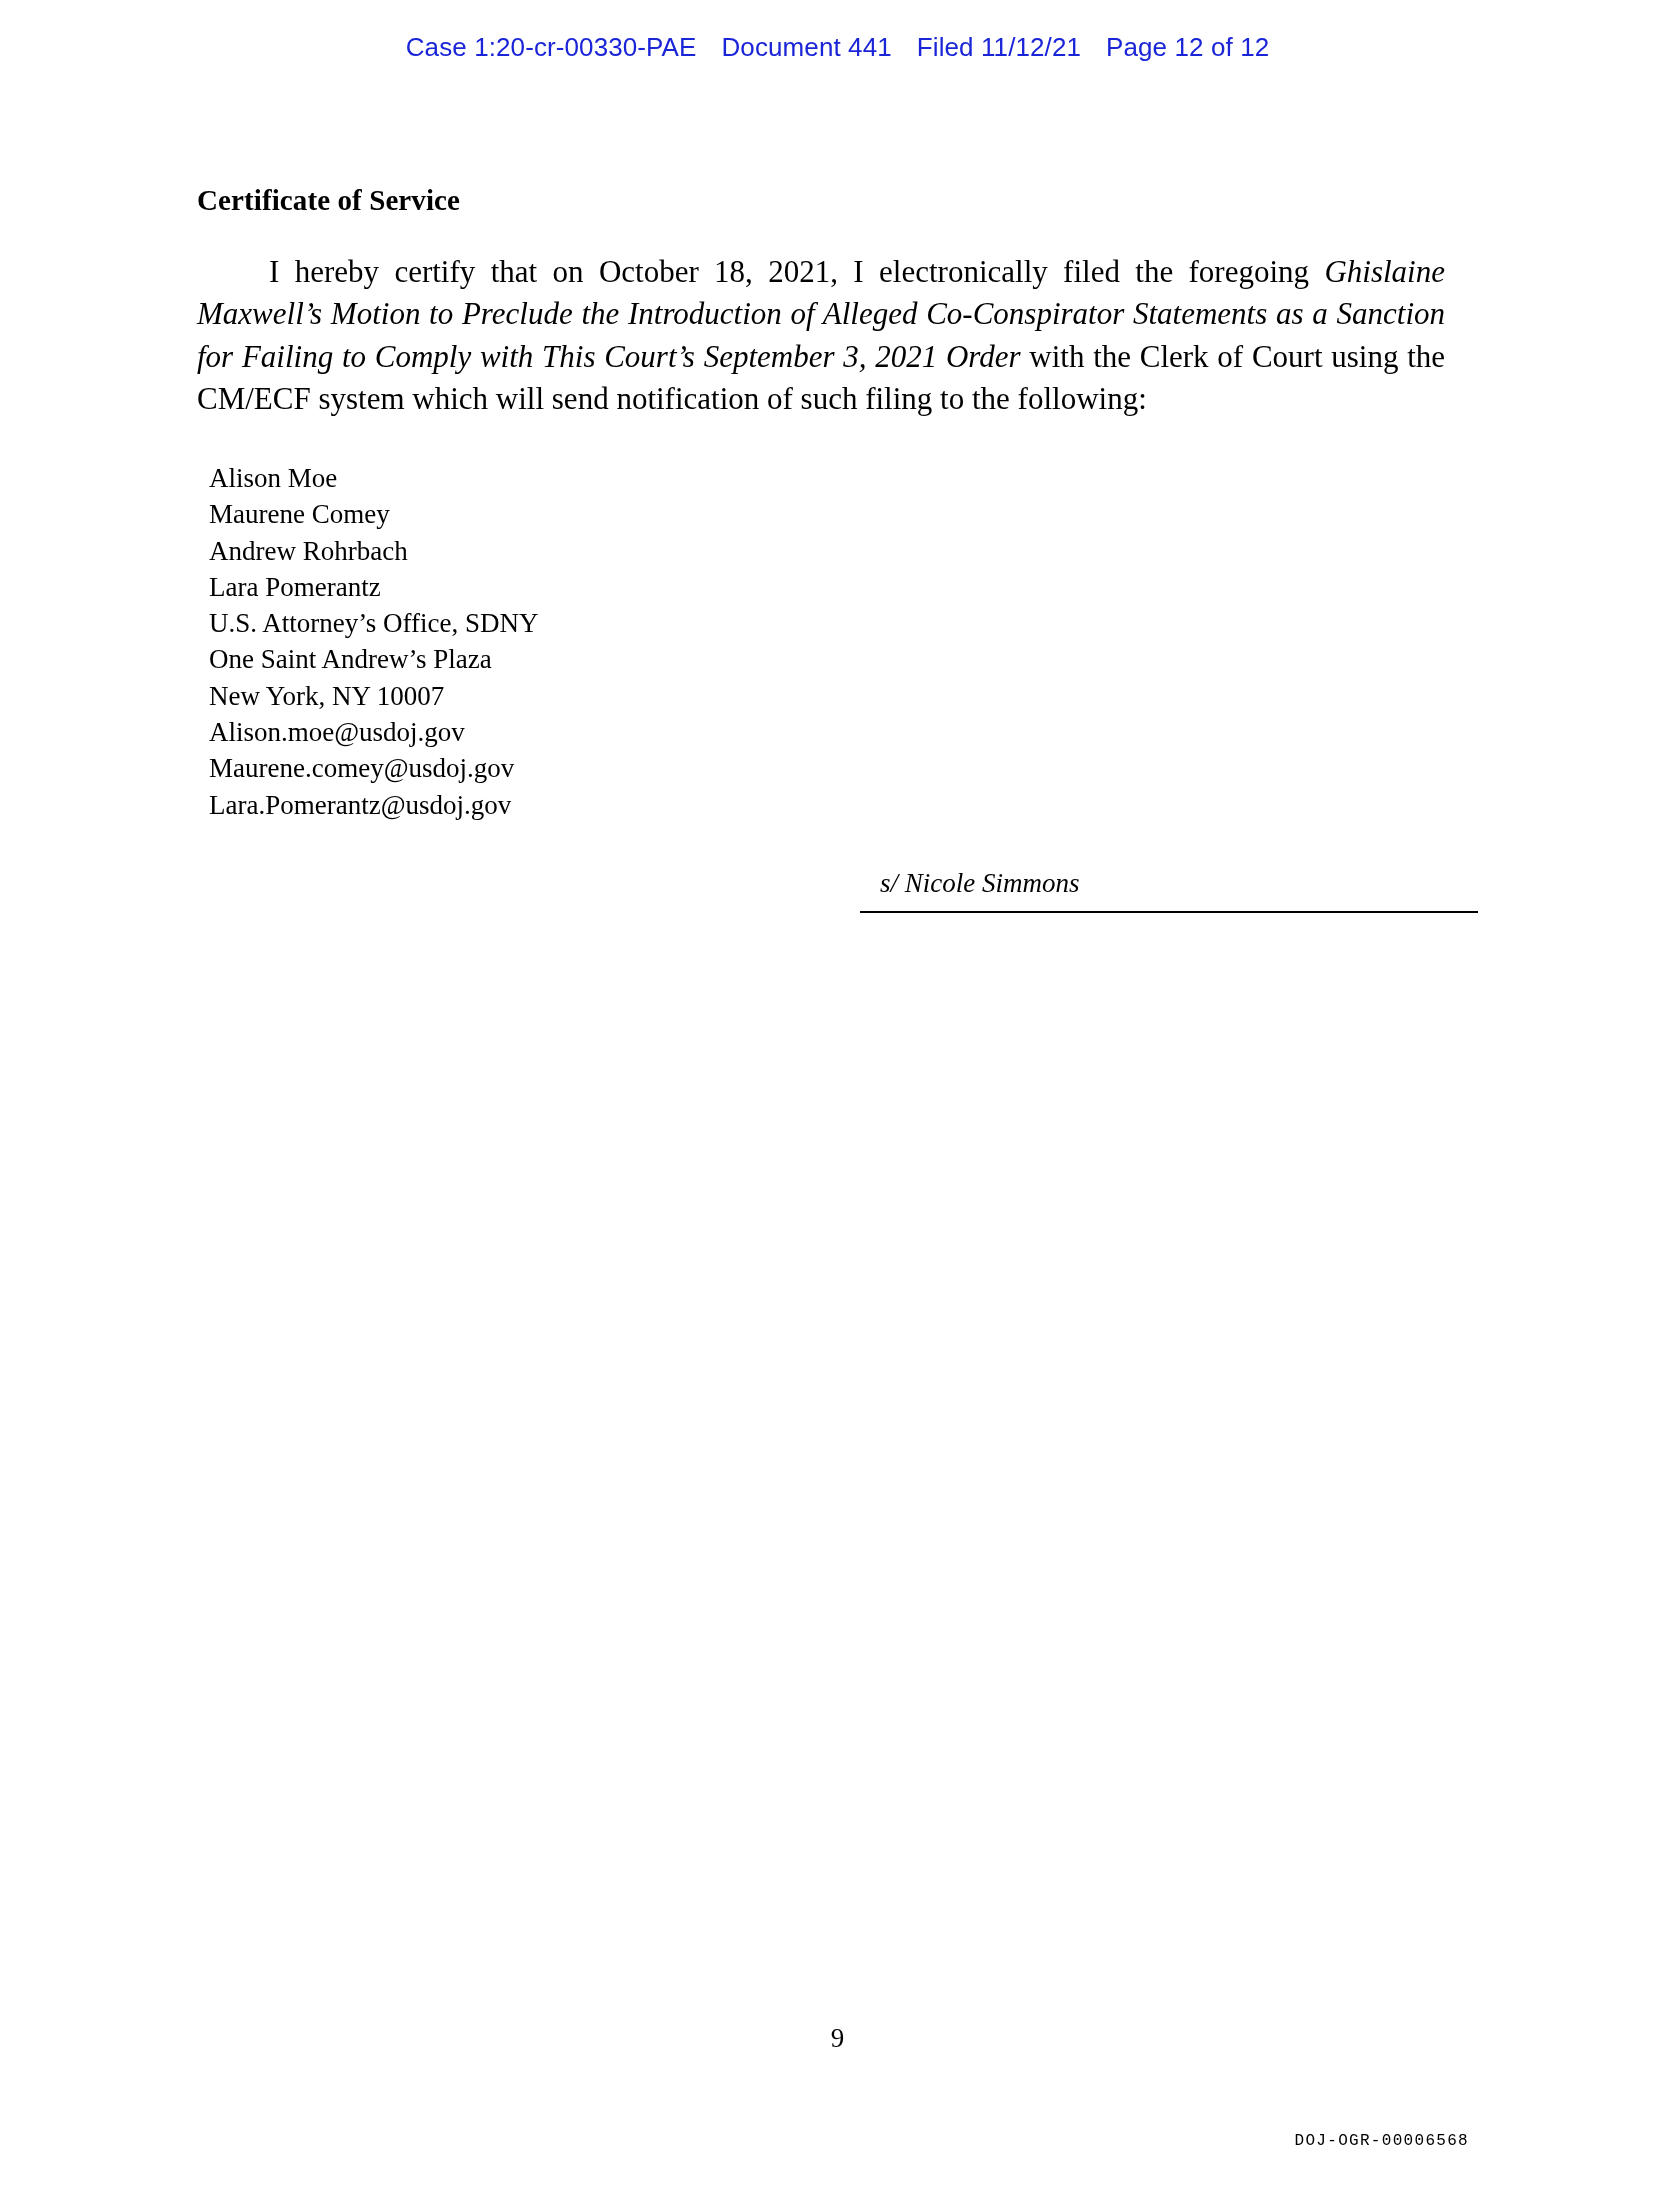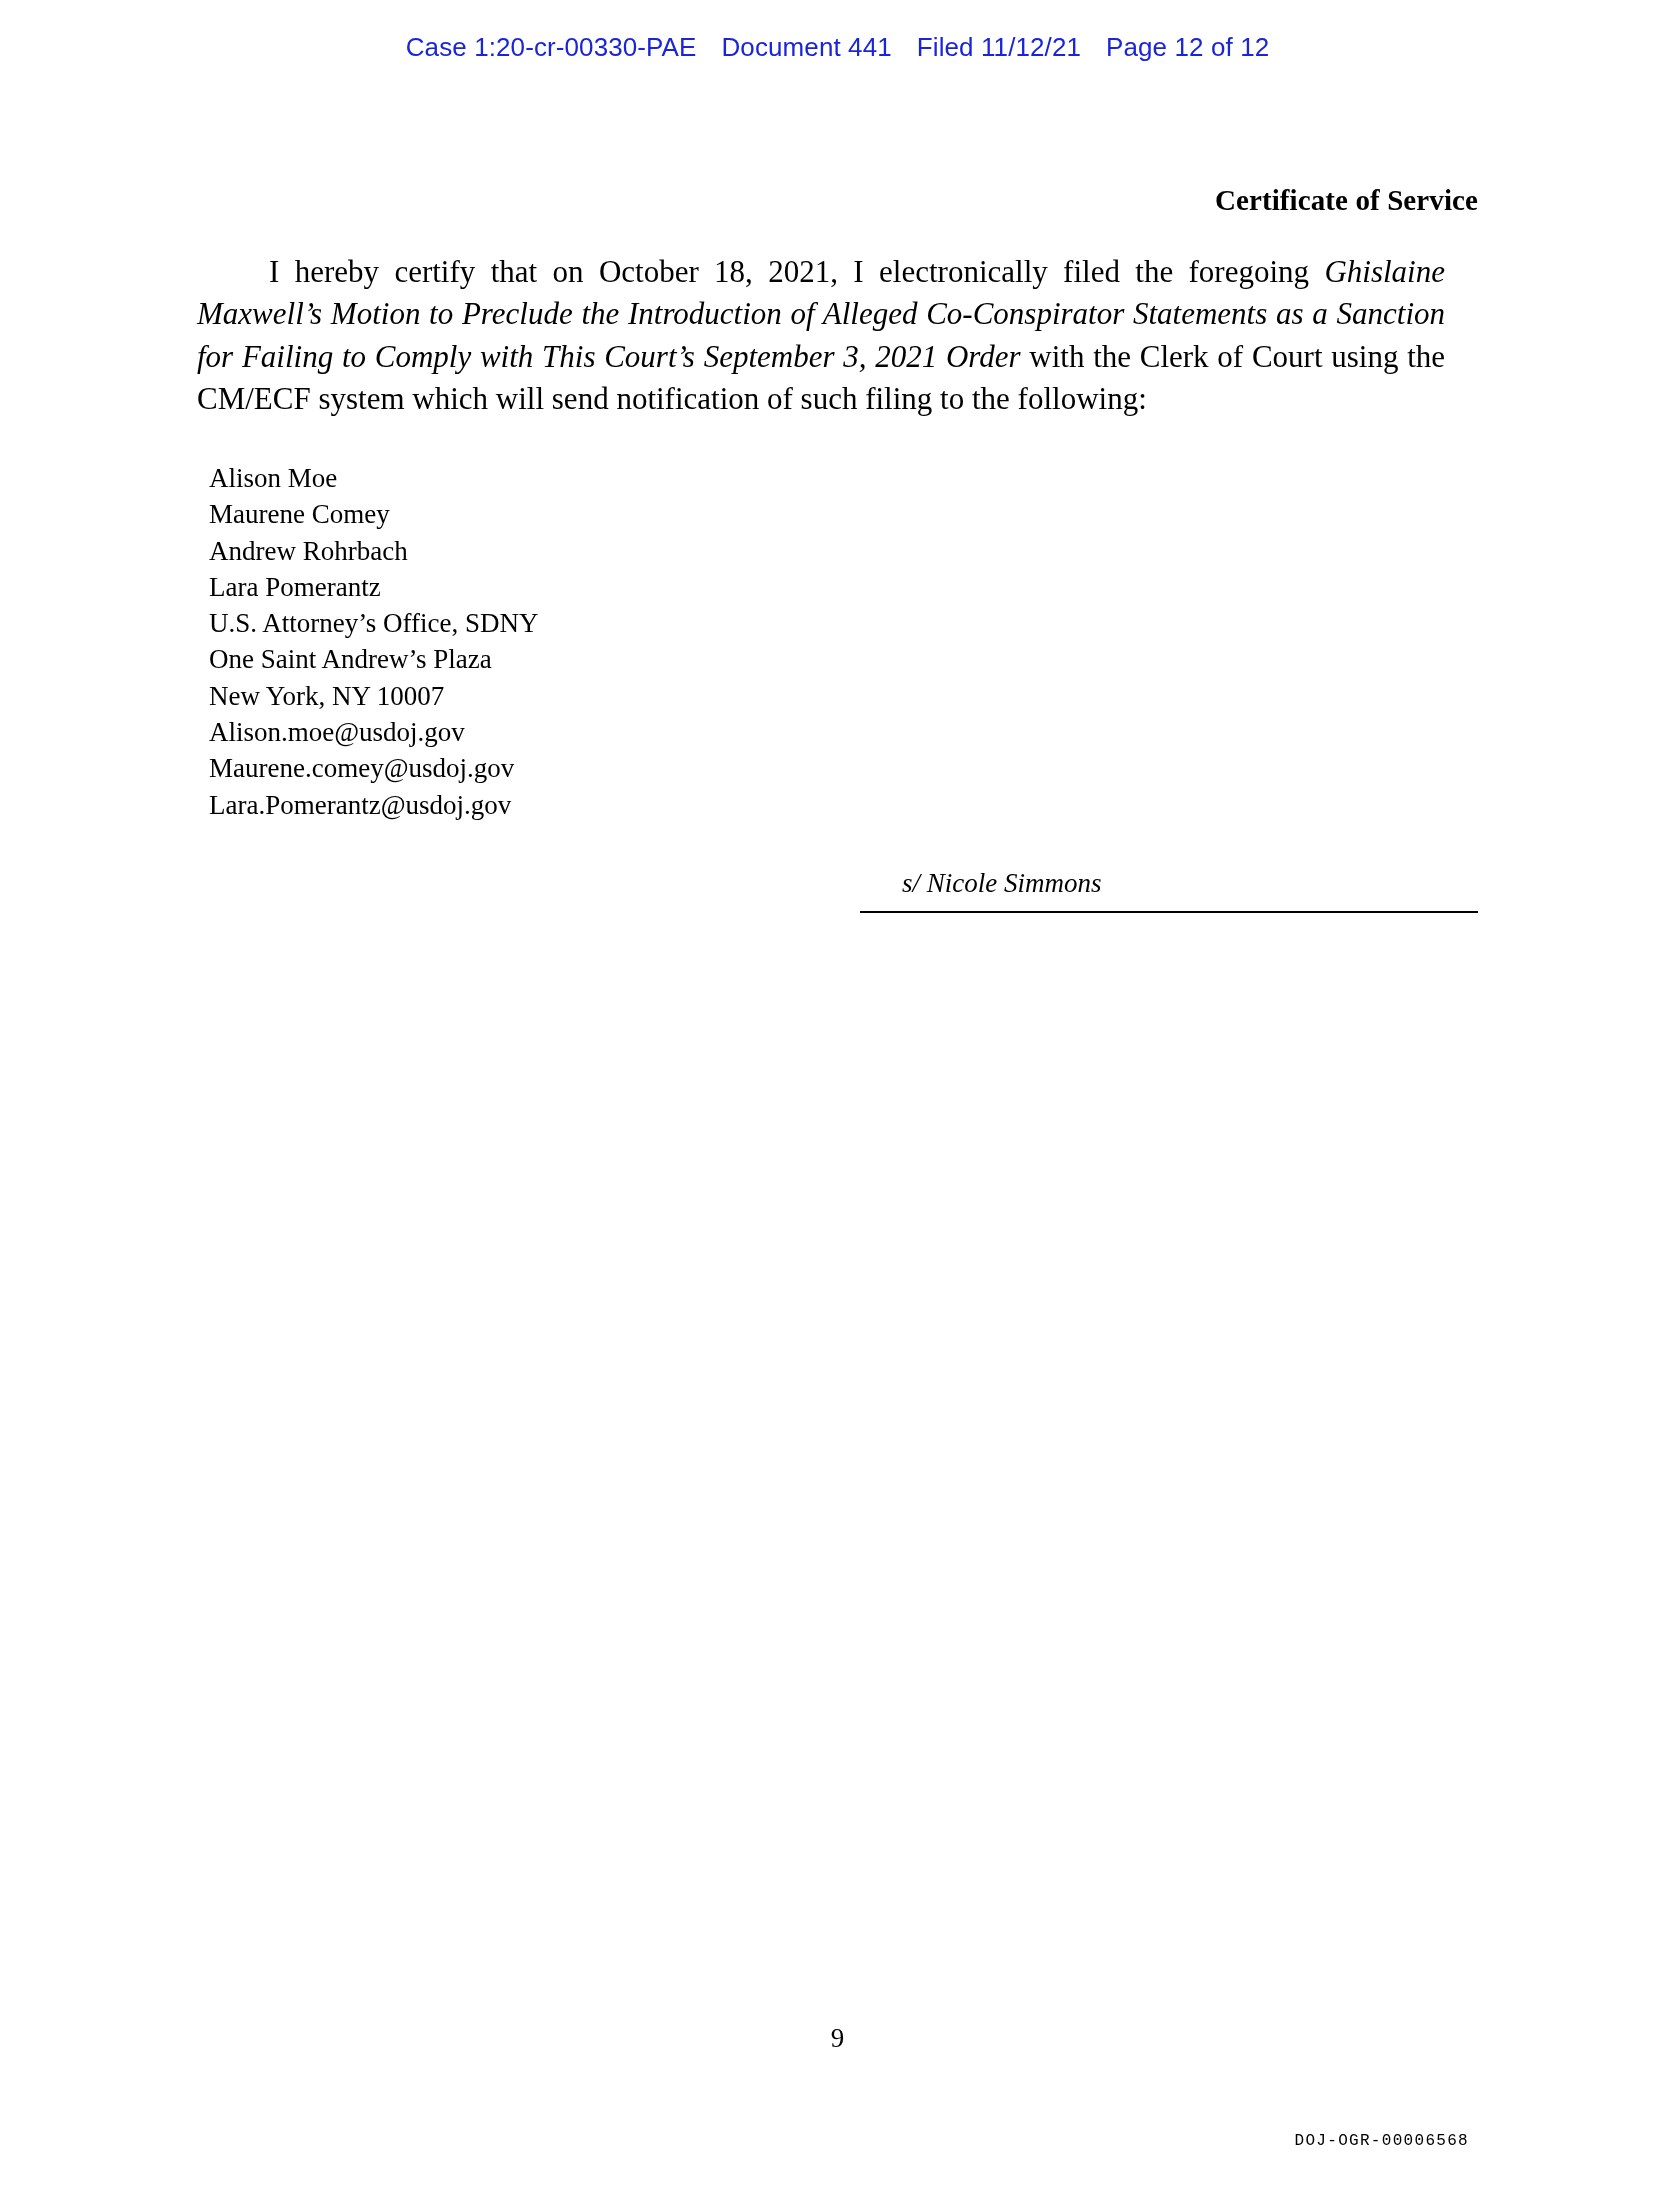--- a/index.html
+++ b/index.html
@@ -41,21 +41,21 @@
   }
 
   .content {
     position: absolute;
     left: 197px;
     top: 184px;
     width: 1281px;
   }
 
   .doc-title {
-    text-align: right;
+    text-align: left;
     font-weight: bold;
     font-size: 29px;
     margin: 0 0 34px 0;
     letter-spacing: 0.1px;
   }
 
   .body-para {
     font-size: 31px;
     line-height: 1.37;
     text-align: justify;
@@ -84,21 +84,21 @@
   }
   .sig-line {
     position: absolute;
     left: 663px;
     top: 47px;
     width: 618px;
     border-bottom: 2px solid #000000;
   }
   .sig-name {
     position: absolute;
-    left: 705px;
+    left: 683px;
     top: 4px;
     font-style: italic;
     font-size: 27px;
   }
 
   .page-number {
     position: absolute;
     left: 0;
     top: 2023px;
     width: 1675px;

